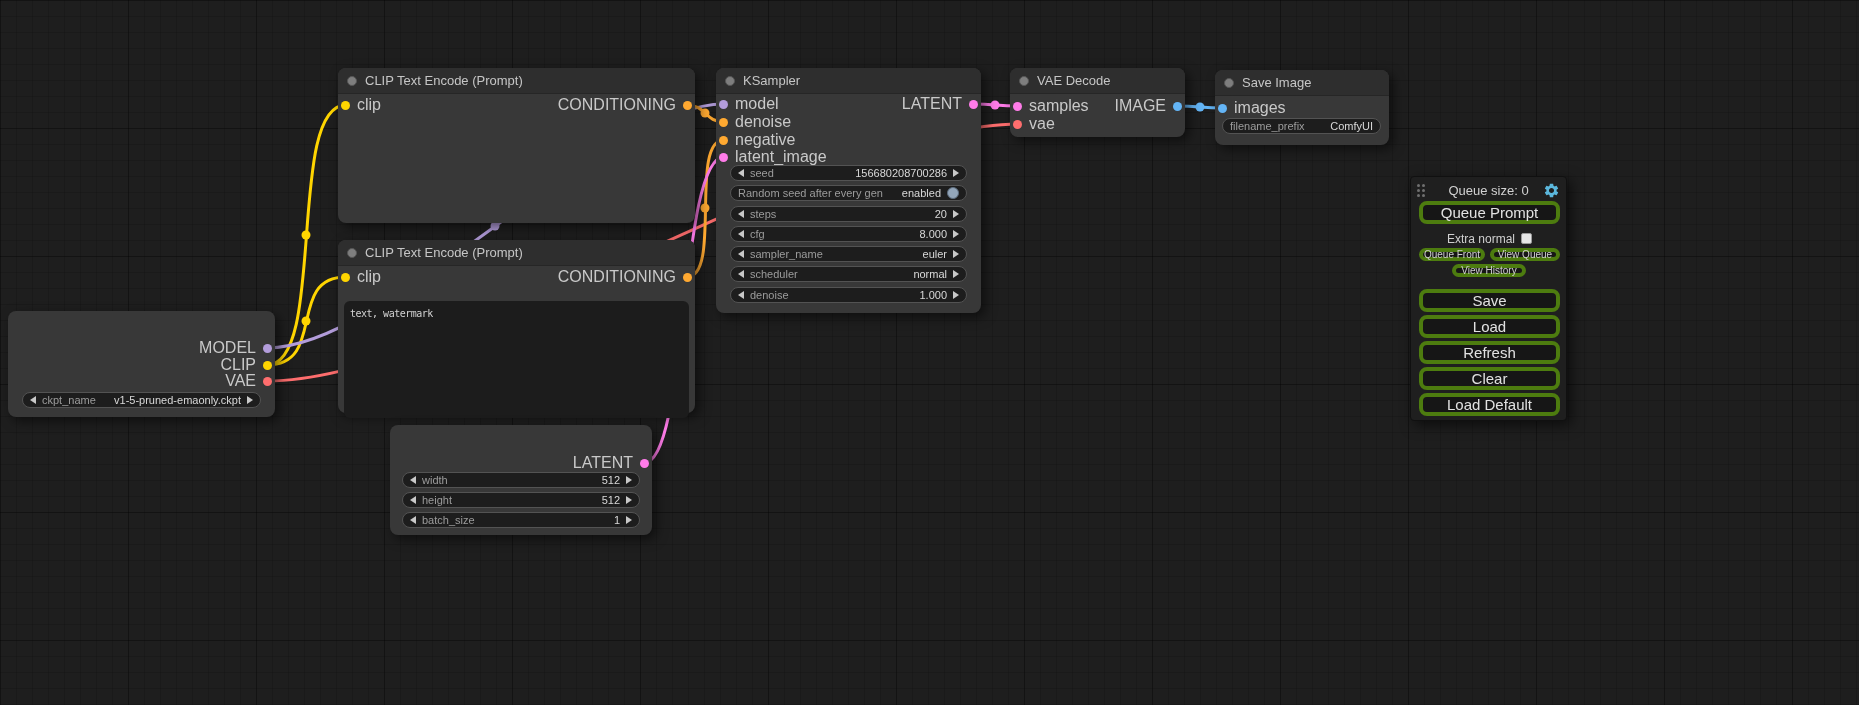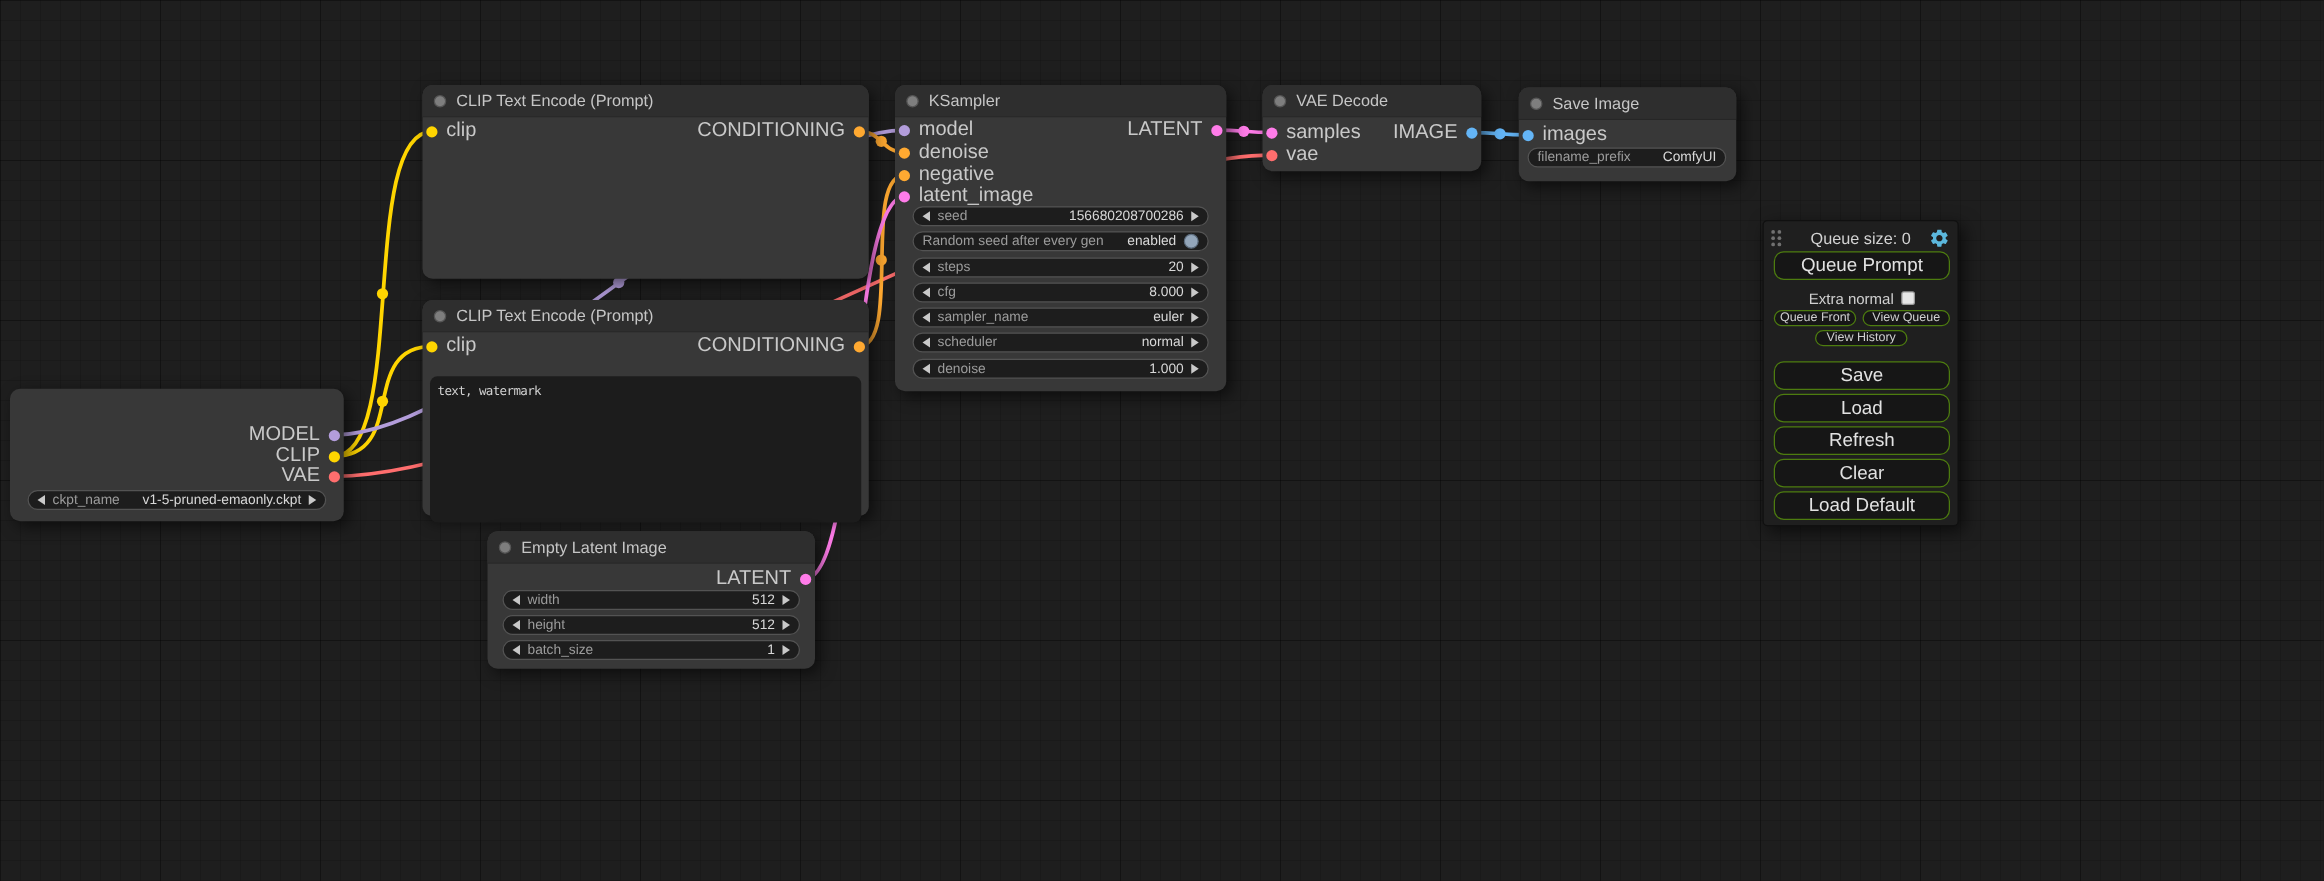--- a/index.html
+++ b/index.html
@@ -72,21 +72,21 @@
     box-shadow:4px 4px 14px rgba(0,0,0,.6); color:#ddd;
   }
   .menu-header { position:relative; height:20px; margin-top:3px; display:flex; align-items:center; padding:0 6px; }
   .queue-size { position:absolute; left:0; right:0; text-align:center; font-size:13px; color:#d2d2d2; }
   .drag-dots { position:relative; z-index:1; display:grid; grid-template-columns:repeat(2,3px); grid-auto-rows:3px; gap:2px; }
   .drag-dots i { width:3px; height:3px; background:#707070; border-radius:50%; }
   .gear { position:relative; z-index:1; margin-left:auto; width:17px; height:17px; }
   .gear path { fill:var(--c-gear); }
 
   .btn {
-    position:absolute; left:8px; width:141px; background:#161616; border:1px solid #4d7c0f;
+    position:absolute; left:8px; width:141px; background:#161616; border:4px solid #4d7c0f;
     border-radius:8px; color:#e2e2e2; display:flex; align-items:center; justify-content:center;
     cursor:pointer; white-space:nowrap;
   }
   .btn.big { height:23px; font-size:15px; }
   .btn.small { height:13px; font-size:10px; border-radius:7px; color:#cfcfcf; }
 
   .extra-row { position:absolute; left:0; top:55px; width:157px; height:13px;
     display:flex; align-items:center; justify-content:center; gap:6px; font-size:12px; color:#d0d0d0; }
   .checkbox { width:11px; height:11px; background:#e6e6e6; border:1px solid #9a9a9a; border-radius:2px; }
 </style>
@@ -162,24 +162,20 @@
       <span>clip</span>
     </div>
     <div class="slot out" style="top:30px">
       <span>CONDITIONING</span>
       <span class="dot" style="background:var(--c-conditioning)"></span>
     </div>
     <div class="ntext" style="left:6px;top:61px;width:345px;height:117px">text, watermark</div>
   </div>
 
   <div class="node" style="left:390px;top:425px;width:262px;height:110px">
-    <div class="ntitle">
-      <span class="tdot"></span>
-      <span>Empty Latent Image</span>
-    </div>
     <div class="slot out" style="top:31px">
       <span>LATENT</span>
       <span class="dot" style="background:var(--c-latent)"></span>
     </div>
     <div class="widget" style="left:12px;top:47px;width:238px">
       <span class="tri-l"></span>
       <span class="wlabel">width</span>
       <span class="wvalue">512</span>
       <span class="tri-r"></span>
     </div>

